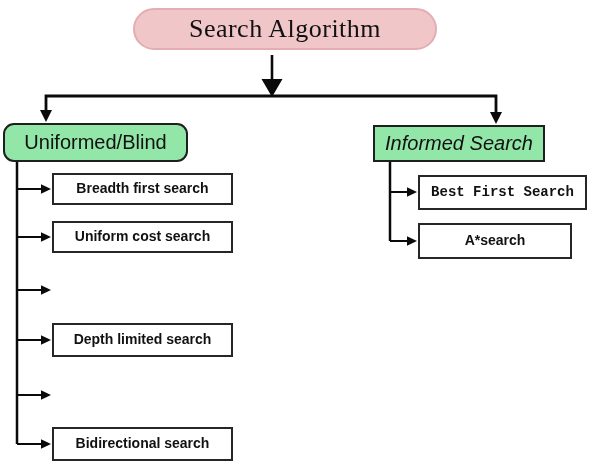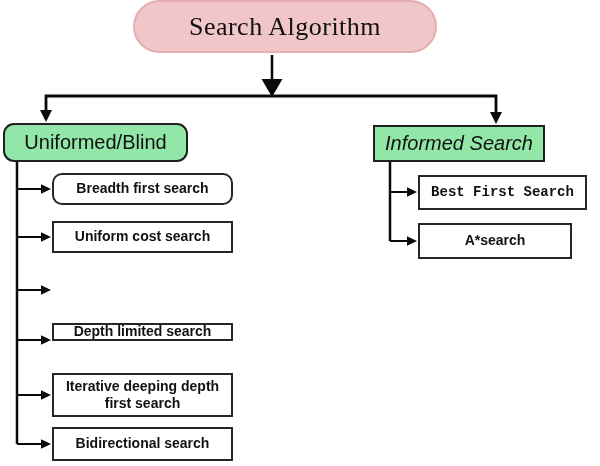--- a/index.html
+++ b/index.html
@@ -73,27 +73,26 @@
     <path class="stroke-line" d="M17 444 H43" stroke-width="2"></path>
     <polygon class="fill-head" points="51,444 41,439.2 41,448.8"></polygon>
 
     <path class="stroke-line" d="M390 162 V241" stroke-width="2.5"></path>
     <path class="stroke-line" d="M390 192 H409" stroke-width="2"></path>
     <polygon class="fill-head" points="417,192 407,187.2 407,196.8"></polygon>
     <path class="stroke-line" d="M390 241 H409" stroke-width="2"></path>
     <polygon class="fill-head" points="417,241 407,236.2 407,245.8"></polygon>
   </svg>
 
-  <div class="node root" style="left:133px;top:0;width:304px;height:53px;">Search Algorithm</div>
+  <div class="node root" style="left:133px;top:8px;width:304px;height:42px;">Search Algorithm</div>
 
   <div class="node branch" style="left:3px;top:123px;width:185px;height:39px;border-radius:11px;">Uniformed/Blind</div>
   <div class="node branch" style="left:373px;top:125px;width:172px;height:37px;font-style:italic;">Informed Search</div>
 
-  <div class="node leaf" style="left:52px;top:173px;width:181px;height:32px;border-radius:10px;">Breadth first search</div>
+  <div class="node leaf" style="left:52px;top:173px;width:181px;height:32px;">Breadth first search</div>
   <div class="node leaf" style="left:52px;top:221px;width:181px;height:32px;text-align:right;">Uniform cost search</div>
-  <div class="node leaf" style="left:52px;top:323px;width:181px;height:18px;">Depth limited search</div>
-  <div class="node leaf" style="left:52px;top:373px;width:181px;height:44px;">Iterative deeping depth first search</div>
+  <div class="node leaf" style="left:52px;top:323px;width:181px;height:34px;">Depth limited search</div>
   <div class="node leaf" style="left:52px;top:427px;width:181px;height:34px;">Bidirectional search</div>
 
   <div class="node leaf" style="left:418px;top:175px;width:169px;height:35px;font-family:Liberation Mono, monospace;">Best First Search</div>
   <div class="node leaf" style="left:418px;top:223px;width:154px;height:36px;">A*search</div>
 
 </div>
 
 </body></html>

